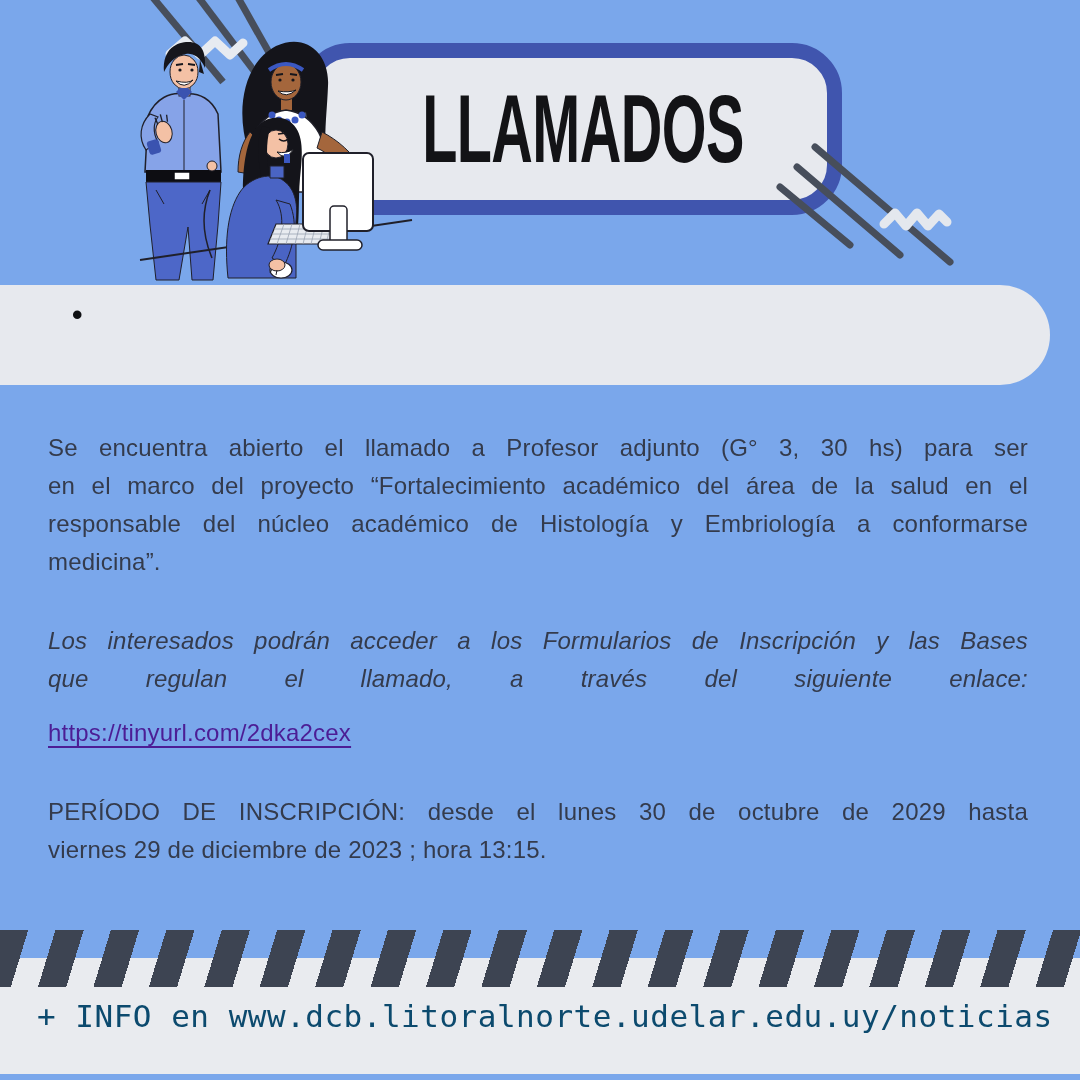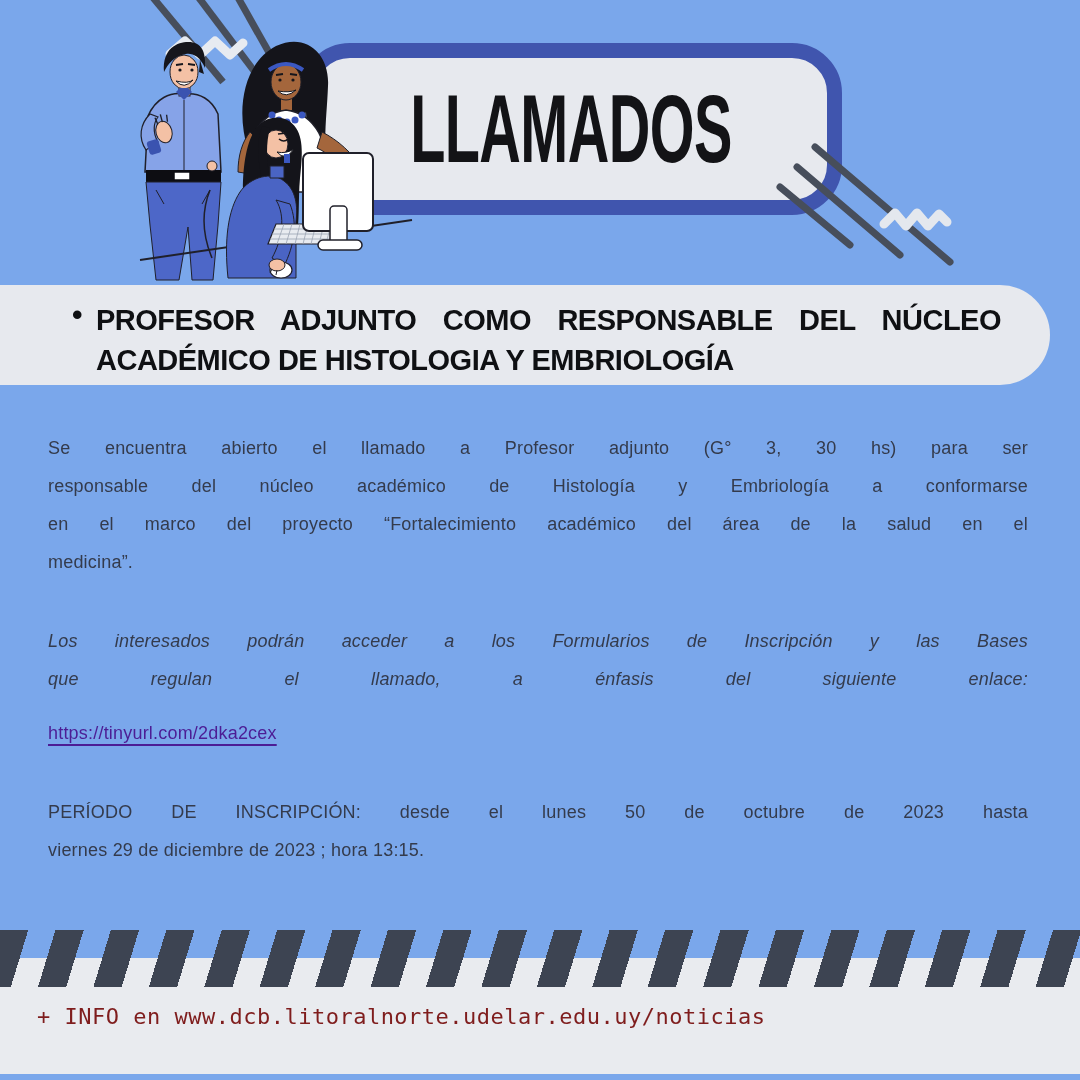--- a/index.html
+++ b/index.html
@@ -4,21 +4,21 @@
 <style>
   html,body{margin:0;padding:0;background:#555;}
   .canvas{
     position:relative;width:1080px;height:1080px;overflow:hidden;
     background:#7aa7eb;font-family:"Liberation Sans",sans-serif;
   }
   
   .banner{
     position:absolute;left:300px;top:43px;width:542px;height:172px;
     box-sizing:border-box;border:15px solid #4055ae;border-radius:50px;
-    background:#e7e9ee;display:flex;align-items:center;justify-content:center;
+    background:#e7e9ee;display:flex;align-items:center;justify-content:flex-start;
     z-index:1;
   }
   .banner-title{
     font-size:96px;font-weight:bold;color:#131316;letter-spacing:-1px;
     transform:scaleX(0.60);transform-origin:center;white-space:nowrap;
   }
   
   .decor{position:absolute;left:0;top:0;z-index:2;pointer-events:none;}
   
   .illu{position:absolute;left:100px;top:20px;z-index:3;}
@@ -32,21 +32,21 @@
     width:24px;margin-left:72px;font-size:30px;color:#0f1013;font-weight:bold;
     align-self:flex-start;line-height:40px;margin-top:10px;
   }
   .heading-lines{width:905px;margin-top:10px;}
   .heading-lines .jline{
     font-size:29px;font-weight:bold;color:#0f1013;line-height:40px;letter-spacing:-0.5px;
   }
   
   .body-text{
     position:absolute;left:48px;top:429px;width:980px;z-index:2;
-    font-size:18px;color:#343b4c;line-height:38px;letter-spacing:0.2px;
+    font-size:24px;color:#343b4c;line-height:38px;letter-spacing:0.2px;
   }
   .jline{text-align:justify;text-align-last:justify;}
   .jline.last{text-align-last:left;}
   .para{margin:0 0 41px 0;}
   .para.tight{margin-bottom:16px;font-style:italic;}
   .link{
     display:block;color:#4c1d95;text-decoration:underline;
     text-decoration-thickness:2px;text-underline-offset:5px;
     line-height:38px;margin-bottom:41px;width:fit-content;
   }
@@ -56,21 +56,21 @@
     background:#e9ebef;z-index:1;
   }
   .stripes-band{
     position:absolute;left:0;top:930px;width:1080px;height:57px;z-index:2;
     background:repeating-linear-gradient(107deg,#3d4452 0 27px,transparent 27px 53px);
   }
   .footer-text{
     position:absolute;left:0;top:958px;width:1080px;height:116px;z-index:2;
     display:flex;align-items:center;padding-left:37px;box-sizing:border-box;
     font-family:"DejaVu Sans Mono","Liberation Mono",monospace;
-    font-size:22px;color:#7f1d1d;letter-spacing:0.5px;white-space:pre;
+    font-size:31px;color:#0c4a6e;letter-spacing:0.5px;white-space:pre;
   }
 </style>
 </head>
 <body>
 
 <div class="canvas">
 
   <div class="banner">
     <span class="banner-title">LLAMADOS</span>
   </div>
@@ -178,40 +178,36 @@
       <rect x="218" y="220" width="44" height="10" rx="5" fill="#fff" stroke="#20202a" stroke-width="1.5"></rect>
       <ellipse cx="181" cy="250" rx="11" ry="8" fill="#fff" stroke="#20202a" stroke-width="1.2"></ellipse>
       <ellipse cx="177" cy="245" rx="8" ry="6" fill="#f4c1a5" stroke="#20202a" stroke-width="1"></ellipse>
       <line x1="172" y1="249" x2="170" y2="253" stroke="#20202a" stroke-width="1"></line>
       <line x1="177" y1="250" x2="176" y2="255" stroke="#20202a" stroke-width="1"></line>
     </g>
   </svg>
 
   <div class="heading-band">
     <span class="heading-bullet">•</span>
-    <div class="heading-lines">
-        <div class="jline">PROFESOR ADJUNTO COMO RESPONSABLE DEL NÚCLEO</div>
-        <div class="jline last">ACADÉMICO DE HISTOLOGIA Y EMBRIOLOGÍA</div>
-      </div>
   </div>
 
   <div class="body-text">
     <div class="para">
         <div class="jline">Se encuentra abierto el llamado a Profesor adjunto (G° 3, 30 hs) para ser</div>
+        <div class="jline">en el marco del proyecto “Fortalecimiento académico del área de la salud en el</div>
         <div class="jline">responsable del núcleo académico de Histología y Embriología a conformarse</div>
-        <div class="jline">en el marco del proyecto “Fortalecimiento académico del área de la salud en el</div>
         <div class="jline last">medicina”.</div>
       </div>
     <div class="para tight">
         <div class="jline">Los interesados podrán acceder a los Formularios de Inscripción y las Bases</div>
-        <div class="jline">que regulan el llamado, a énfasis del siguiente enlace:</div>
+        <div class="jline">que regulan el llamado, a través del siguiente enlace:</div>
       </div>
     <a class="link" href="#">https://tinyurl.com/2dka2cex</a>
     <div class="para">
-        <div class="jline">PERÍODO DE INSCRIPCIÓN: desde el lunes 50 de octubre de 2023 hasta</div>
+        <div class="jline">PERÍODO DE INSCRIPCIÓN: desde el lunes 30 de octubre de 2029 hasta</div>
         <div class="jline last">viernes 29 de diciembre de 2023 ; hora 13:15.</div>
       </div>
   </div>
 
   <div class="footer-panel"></div>
   <div class="stripes-band"></div>
   <div class="footer-text">+ INFO en www.dcb.litoralnorte.udelar.edu.uy/noticias</div>
 
 </div>
 

